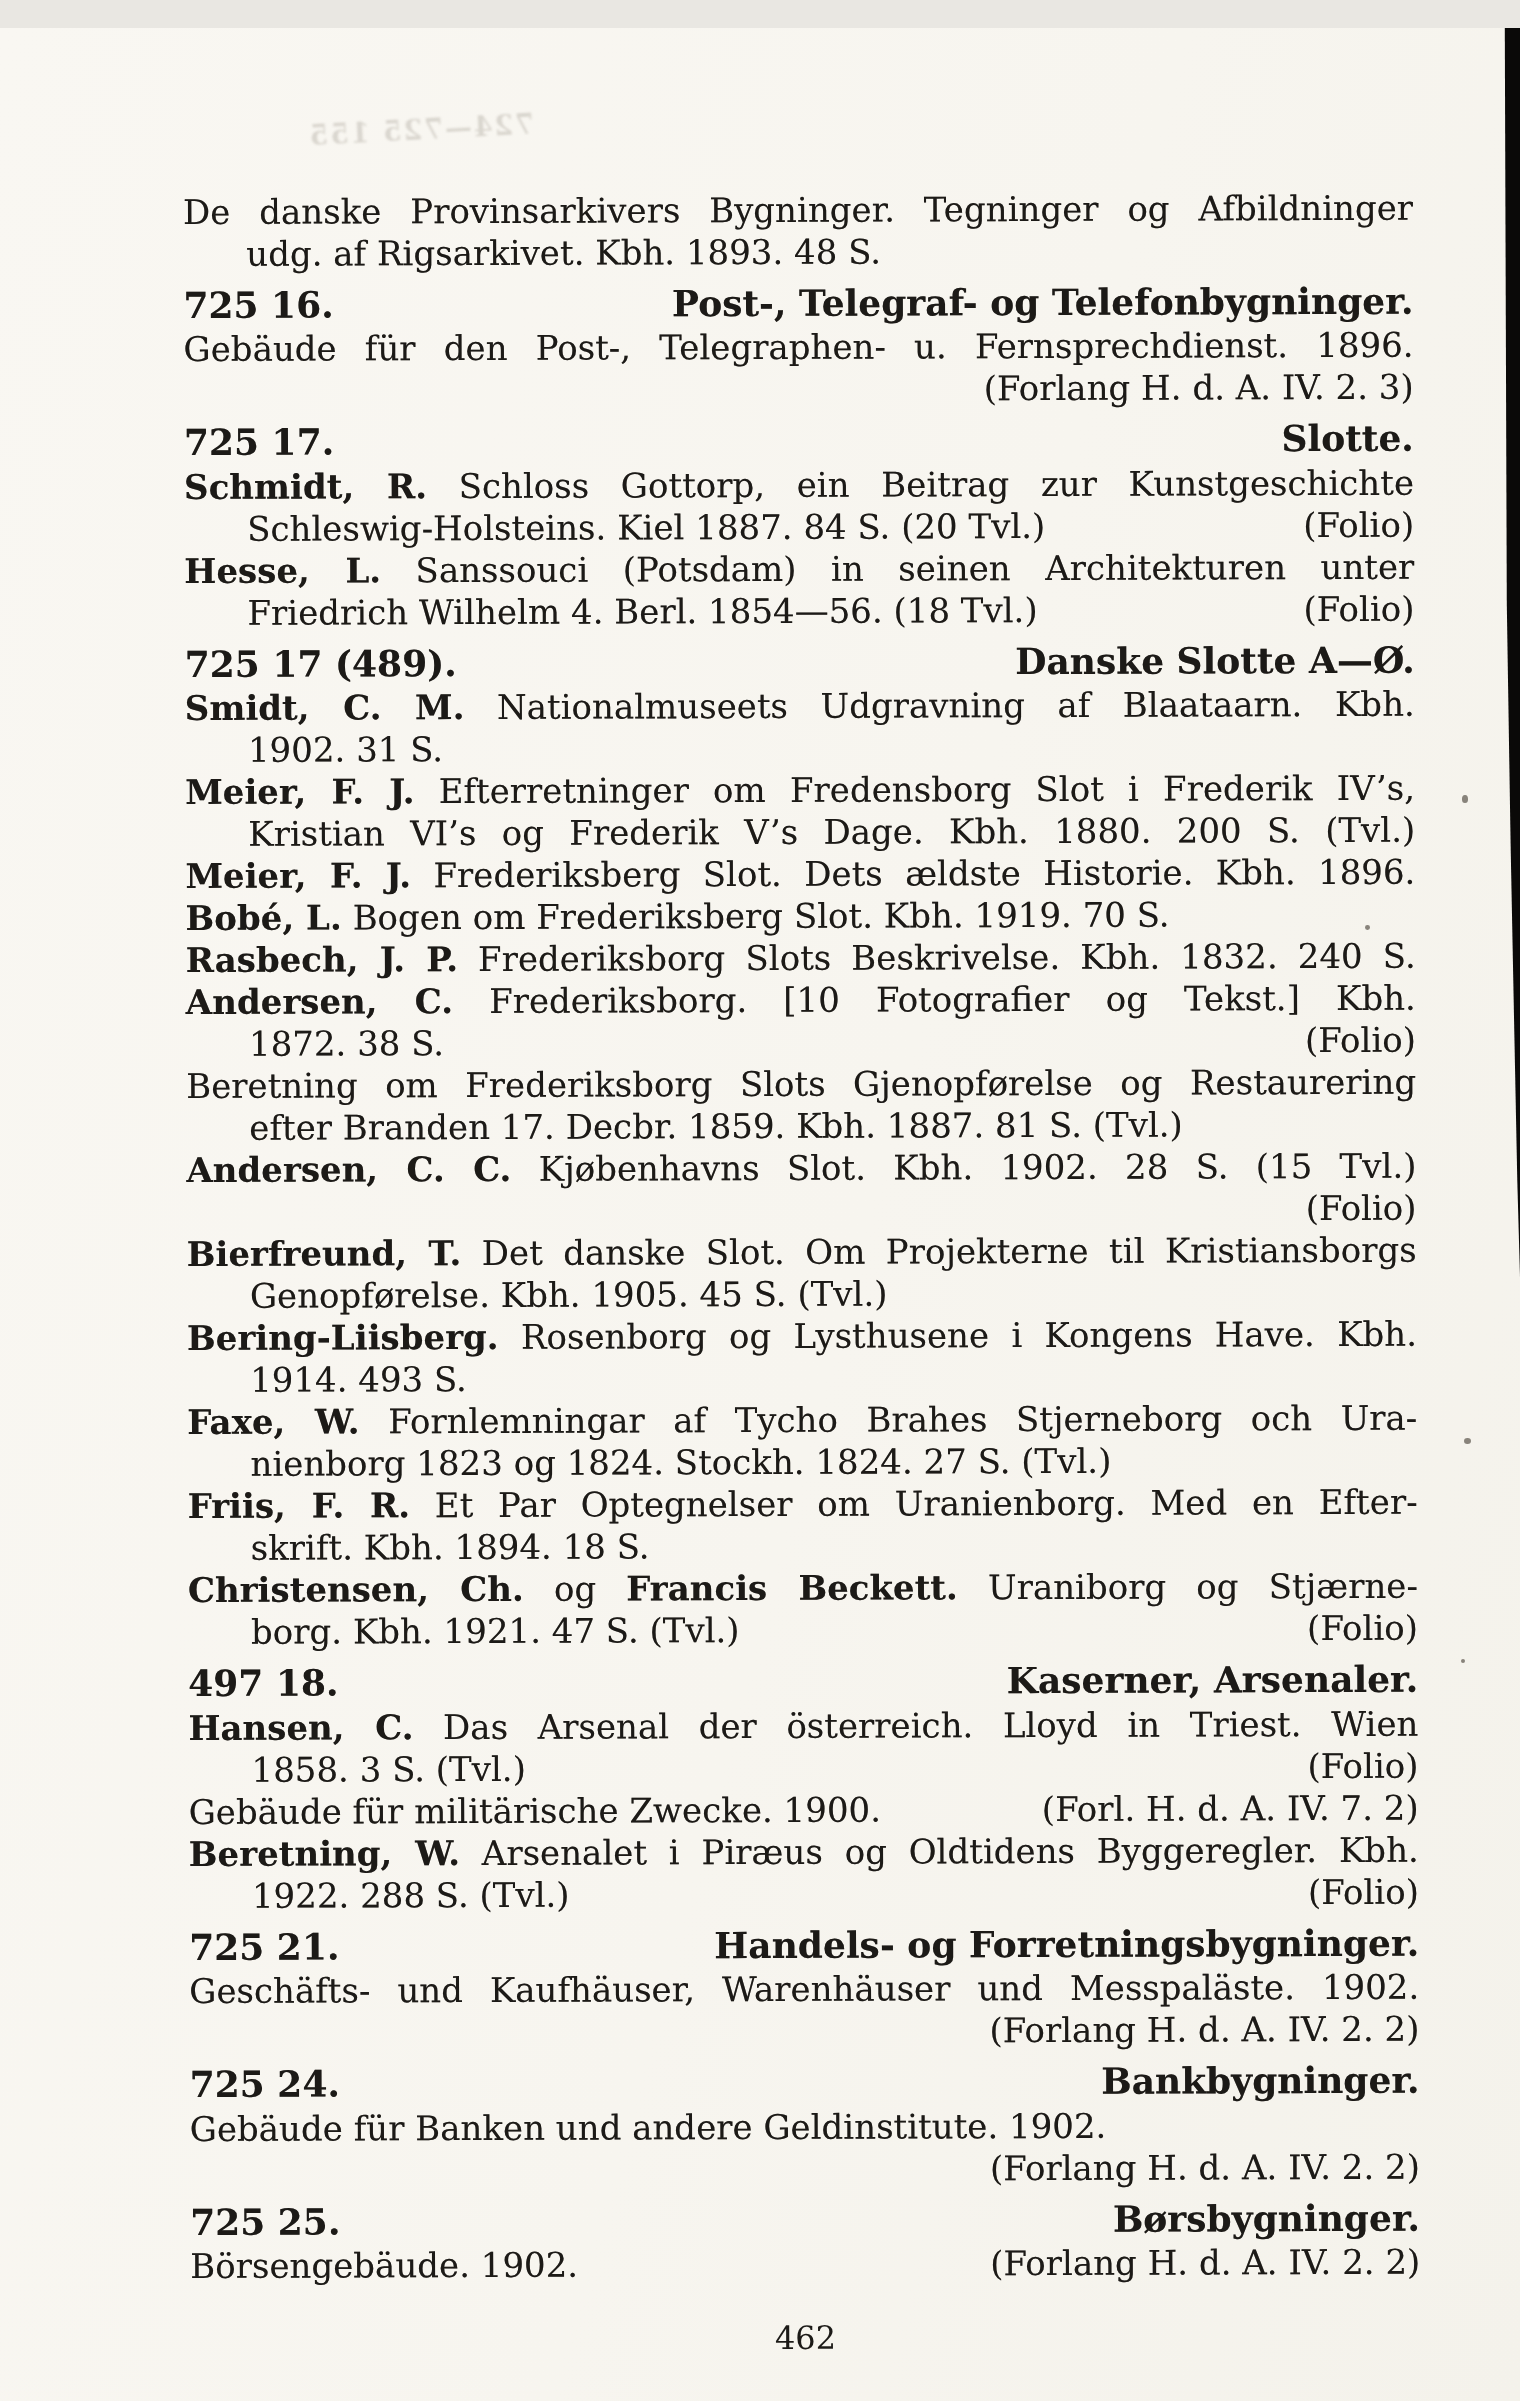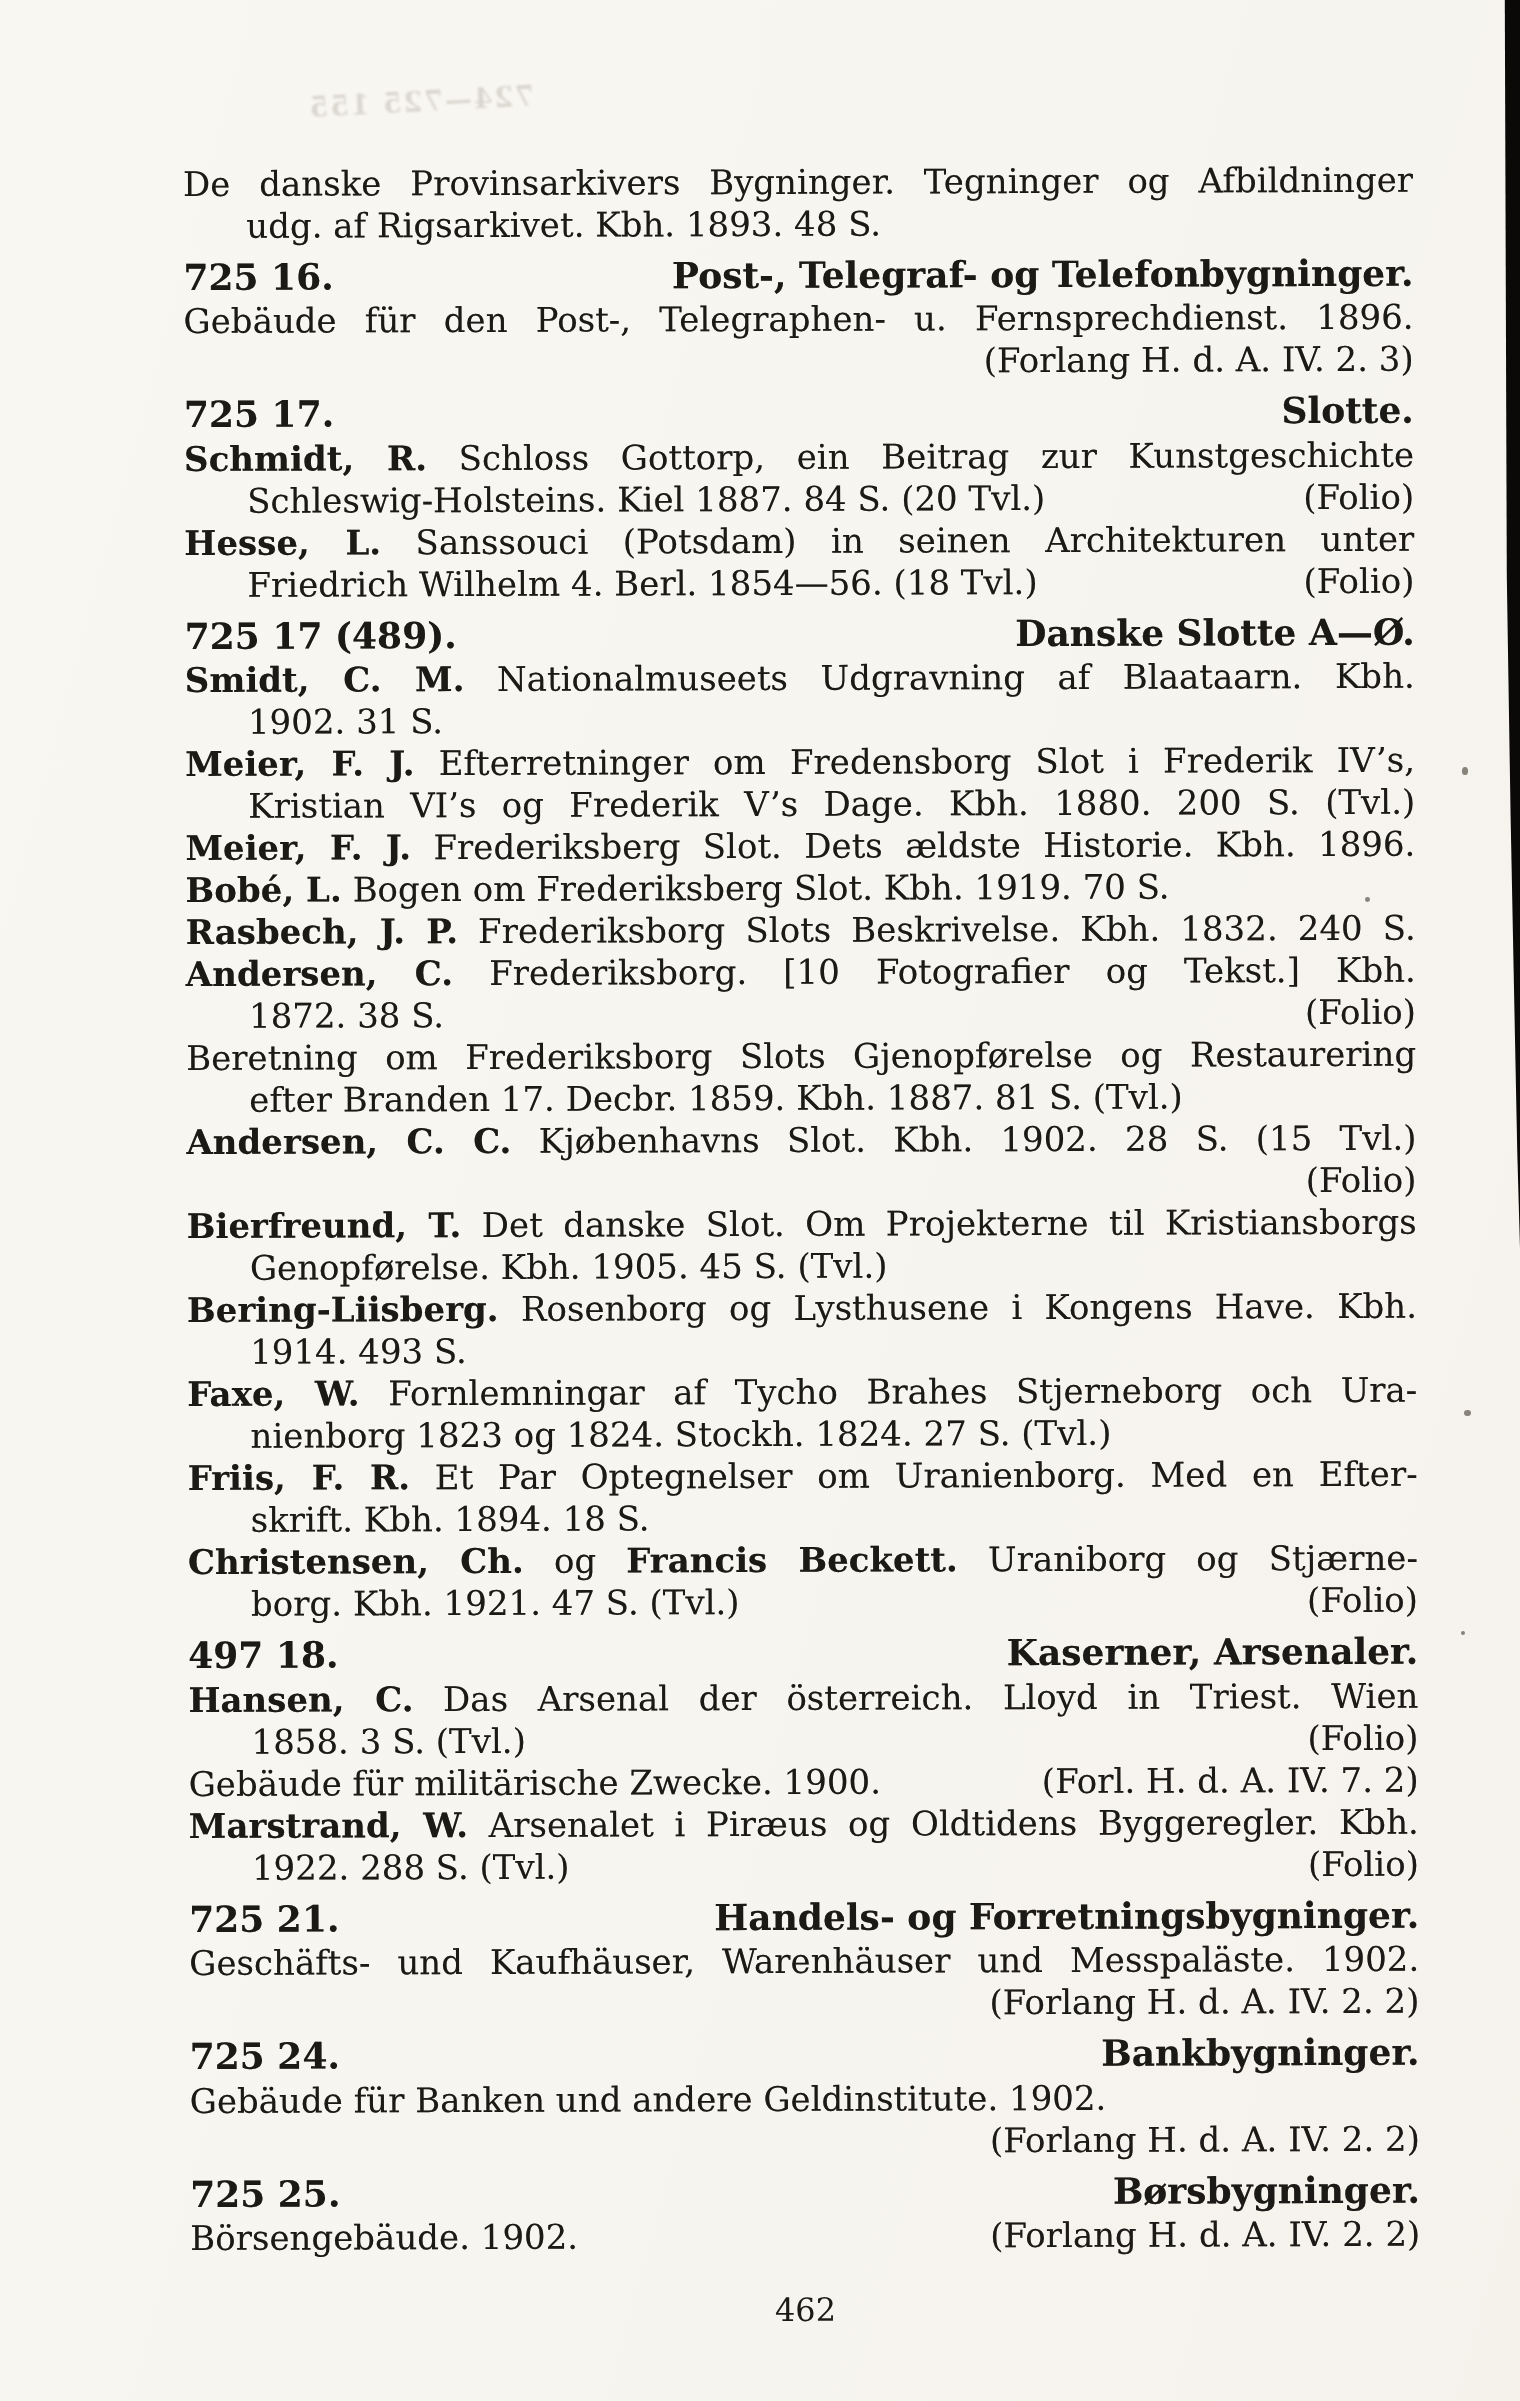--- a/index.html
+++ b/index.html
@@ -6,20 +6,21 @@
   body{
     width:1521px;height:2491px;
     background:#e9e7e2;
     overflow:hidden;
     font-family:"DejaVu Serif","Liberation Serif",serif;
   }
   .page{
     position:absolute;inset:0;
     background:linear-gradient(105deg,#f9f7f2 0%,#f7f5ef 55%,#f4f2eb 100%);
     color:#1c1a17;
+    margin-top:28px;
   }
   .bleed{
     position:absolute;left:207px;top:89px;width:327px;
     font-size:27px;font-weight:bold;letter-spacing:1.9px;
     color:rgba(95,85,72,0.20);
     transform:scaleX(-1) rotate(3deg);
     filter:blur(1.1px);
     white-space:nowrap;
   }
   .text-block{
@@ -129,21 +130,21 @@
       </div>
       <div class="ln t-j"><span class="lseg"><span class="bold">Hansen, C.</span><span>  Das Arsenal der österreich. Lloyd in Triest.  Wien</span></span></div>
       <div class="ln t-b ind">
         <span class="lseg"><span>1858.  3 S. (Tvl.)</span></span>
         <span class="rseg">(Folio)</span>
       </div>
       <div class="ln t-b">
         <span class="lseg"><span>Gebäude für militärische Zwecke.  1900.</span></span>
         <span class="rseg">(Forl. H. d. A. IV. 7. 2)</span>
       </div>
-      <div class="ln t-j"><span class="lseg"><span class="bold">Marstrand, W.</span><span>  Arsenalet i Piræus og Oldtidens Byggeregler.  Kbh.</span></span></div>
+      <div class="ln t-j"><span class="lseg"><span class="bold">Beretning, W.</span><span>  Arsenalet i Piræus og Oldtidens Byggeregler.  Kbh.</span></span></div>
       <div class="ln t-b ind">
         <span class="lseg"><span>1922.  288 S.  (Tvl.)</span></span>
         <span class="rseg">(Folio)</span>
       </div>
       <div class="ln t-h">
         <span class="lseg"><span class="bold">725 21.</span></span>
         <span class="rseg">Handels- og Forretningsbygninger.</span>
       </div>
       <div class="ln t-j"><span class="lseg"><span>Geschäfts- und Kaufhäuser, Warenhäuser und Messpaläste.  1902.</span></span></div>
       <div class="ln t-r"><span class="lseg"><span>(Forlang H. d. A. IV. 2. 2)</span></span></div>

